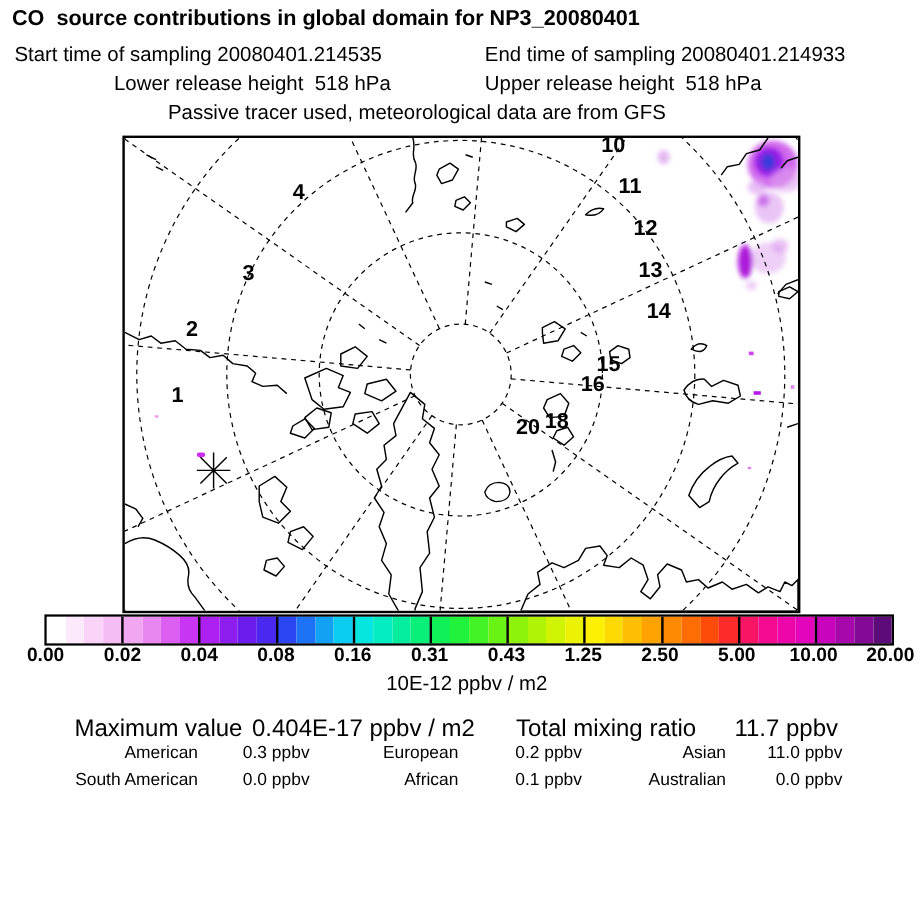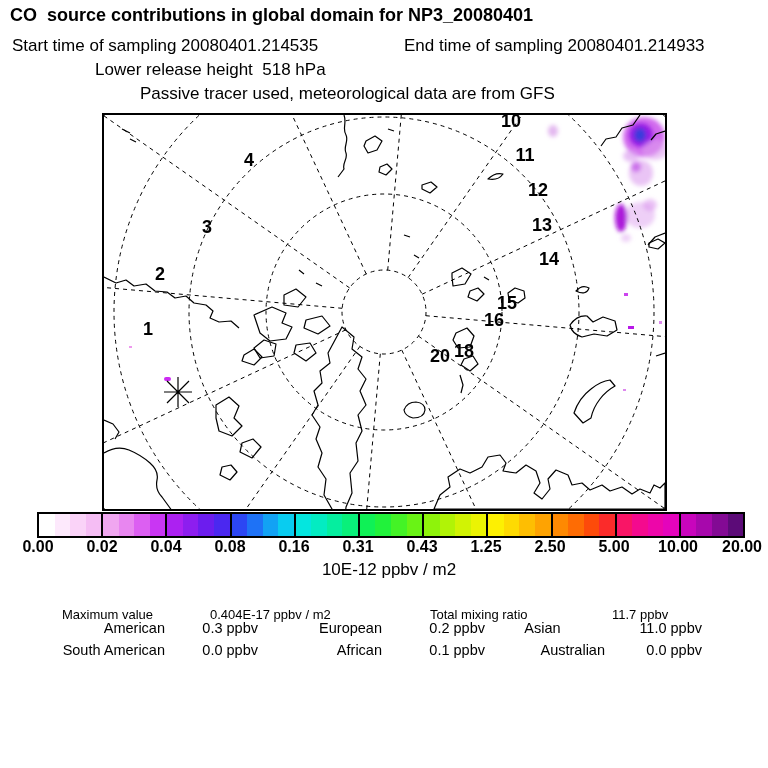--- a/index.html
+++ b/index.html
@@ -12,32 +12,33 @@
        border:2px solid #000;overflow:hidden;background:#fff;}
   #map svg{position:absolute;left:0;top:0;}
   .maplabel{position:absolute;font-size:18px;font-weight:bold;transform:translate(-50%,-50%);line-height:1;}
   #colorbar{position:absolute;left:37px;top:512px;width:704px;height:22px;
             border:2px solid #000;display:flex;}
   .cbcell{height:100%;flex:1 1 auto;}
   .cbdiv{border-left:2px solid #000;}
   .cbtick{position:absolute;top:538px;transform:translateX(-50%);
           font-size:16px;font-weight:bold;}
   #cbunit{left:389px;top:560px;transform:translateX(-50%);font-size:17px;}
-  .stat1{top:596px;font-size:13px;margin-top:11px;}
+  .stat1{top:596px;font-size:20px;}
   .statcell{position:absolute;font-size:14.5px;text-align:right;white-space:pre;}
 </style>
 </head>
 <body>
 
 <div id="screen">
 
   <div class="abs" id="title">CO  source contributions in global domain for NP3_20080401</div>
   <div class="abs sub" style="left:12px;top:36px;">Start time of sampling 20080401.214535</div>
   <div class="abs sub" style="left:404px;top:36px;">End time of sampling 20080401.214933</div>
   <div class="abs sub" style="left:95px;top:60px;">Lower release height  518 hPa</div>
+  <div class="abs sub" style="left:404px;top:60px;">Upper release height  518 hPa</div>
   <div class="abs sub" style="left:140px;top:84px;">Passive tracer used, meteorological data are from GFS</div>
 
   <div id="map">
     <svg width="561" height="394" viewBox="0 0 561 394">
       <defs>
           <filter id="b" x="-50%" y="-50%" width="200%" height="200%">
             <feGaussianBlur stdDeviation="2.2"></feGaussianBlur>
           </filter>
         </defs>
 
@@ -208,21 +209,21 @@
 
   <div class="abs stat1" style="left:62px;">Maximum value</div>
   <div class="abs stat1" style="left:210px;">0.404E-17 ppbv / m2</div>
   <div class="abs stat1" style="left:430px;">Total mixing ratio</div>
   <div class="abs stat1" style="left:612px;">11.7 ppbv</div>
   <div id="statrows">
       <div class="statcell" style="left: 40px; width: 125px; top: 620px;">American</div>
       <div class="statcell" style="left: 160px; width: 98px; top: 620px;">0.3 ppbv</div>
       <div class="statcell" style="left: 258px; width: 124px; top: 620px;">European</div>
       <div class="statcell" style="left: 385px; width: 100px; top: 620px;">0.2 ppbv</div>
-      <div class="statcell" style="left: 480px; width: 125px; top: 620px; text-align: center;">Asian</div>
+      <div class="statcell" style="left: 480px; width: 125px; top: 620px;">Asian</div>
       <div class="statcell" style="left: 600px; width: 102px; top: 620px;">11.0 ppbv</div>
       <div class="statcell" style="left: 40px; width: 125px; top: 642px;">South American</div>
       <div class="statcell" style="left: 160px; width: 98px; top: 642px;">0.0 ppbv</div>
       <div class="statcell" style="left: 258px; width: 124px; top: 642px;">African</div>
       <div class="statcell" style="left: 385px; width: 100px; top: 642px;">0.1 ppbv</div>
       <div class="statcell" style="left: 480px; width: 125px; top: 642px;">Australian</div>
       <div class="statcell" style="left: 600px; width: 102px; top: 642px;">0.0 ppbv</div>
     </div>
 
 </div>

